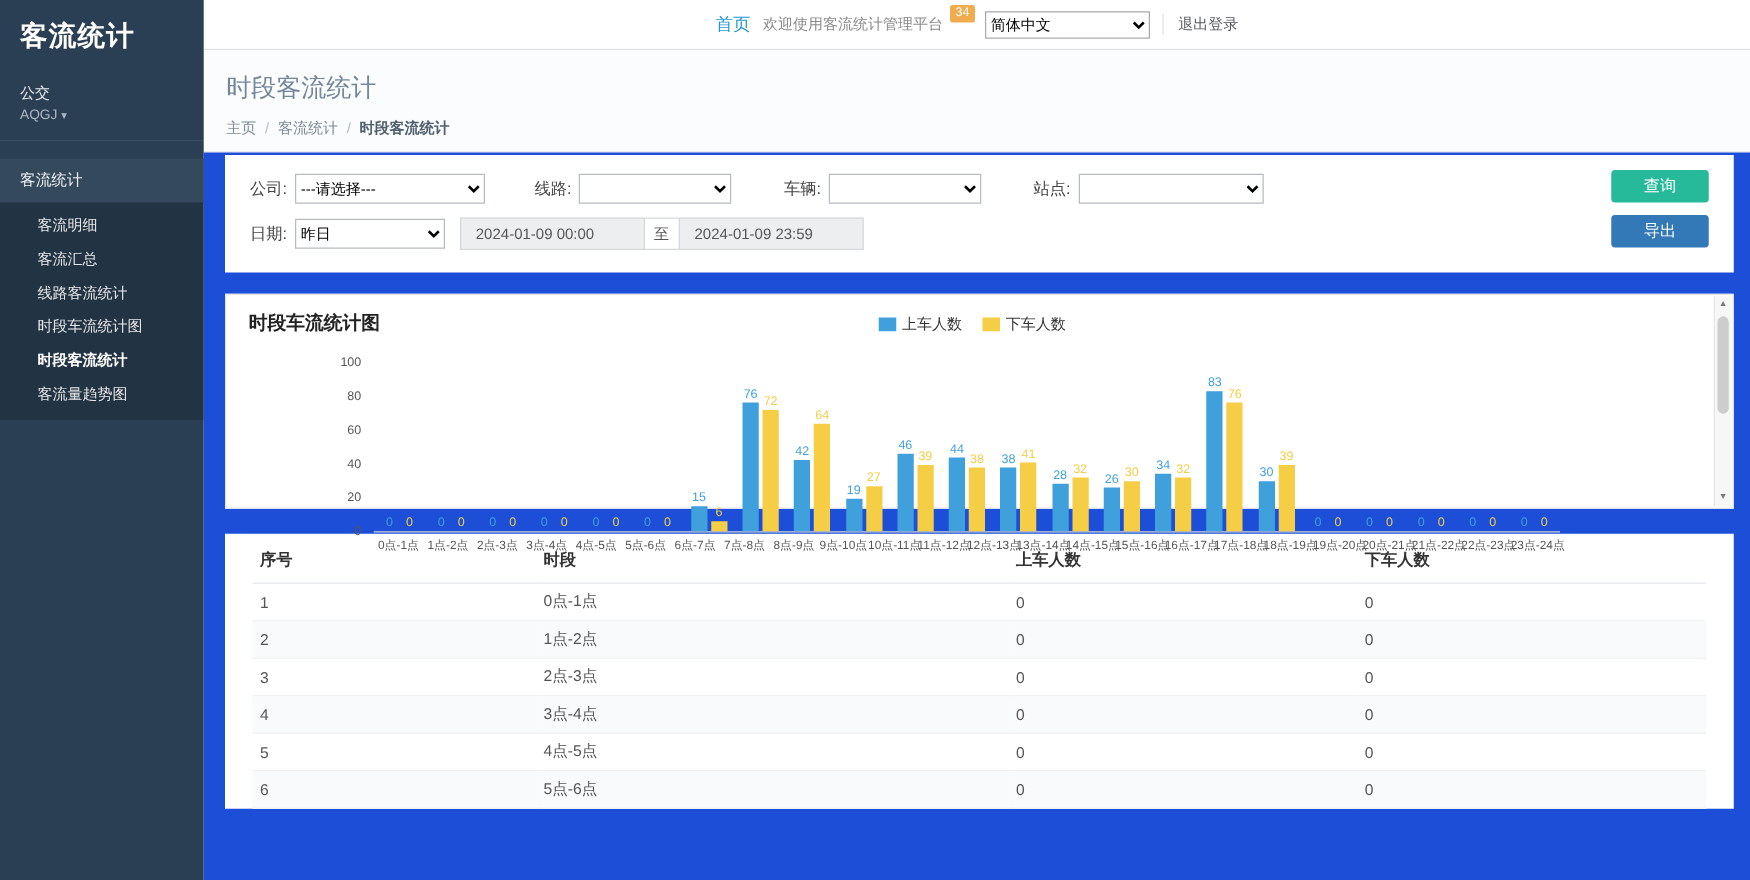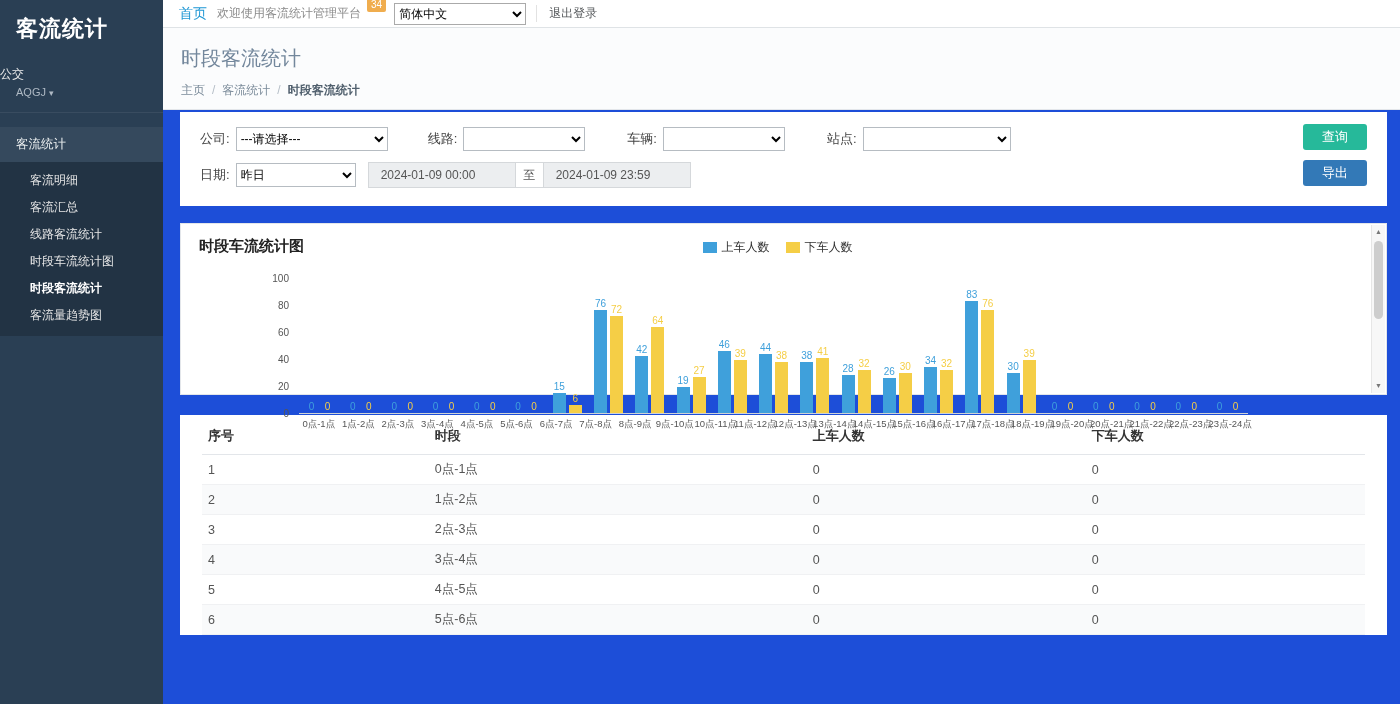--- a/index.html
+++ b/index.html
@@ -2,35 +2,35 @@
 <html><head>
 <meta charset="utf-8">
 <style>
   * { margin:0; padding:0; box-sizing:border-box; }
   html,body { width:1400px; height:704px; overflow:hidden; }
   body { font-family:"Liberation Sans","DejaVu Sans",sans-serif; background:#f4f5f7; color:#333; display:flex; font-size:13px; }
 
   
   .sidebar { width:163px; flex-shrink:0; background:#2a3f54; height:704px; }
   .brand { font-size:22px; font-weight:bold; color:#fff; padding:14px 16px 6px; letter-spacing:1px; }
-  .org { font-size:12px; color:#ececec; padding:16px 0 3px; }
+  .org { font-size:12px; color:#ececec; padding:16px 16px 3px; }
   .user-row { font-size:11px; color:#aeb9c4; padding:0 16px 14px; border-bottom:1px solid rgba(255,255,255,0.07); }
   .caret { font-size:9px; margin-left:3px; color:#aeb9c4; }
   .side-nav { margin-top:14px; }
   .menu-section { padding:9px 16px; font-size:12.5px; color:#ecf0f1; cursor:pointer; }
   .menu-section.open { background:#35495d; }
   .menu-section.closed { margin-top:8px; }
   .menu-items { background:rgba(0,0,0,0.18); padding:5px 0 7px; }
   .menu-item { padding:5px 10px 5px 30px; font-size:12px; color:#e7e7e7; cursor:pointer; }
   .menu-item.active { color:#ffffff; font-weight:bold; }
 
   
   .main { flex:1; display:flex; flex-direction:column; height:704px; overflow:hidden; }
 
-  .topbar { height:28px; background:#fff; border-bottom:1px solid #dfe3e6; display:flex; align-items:center; justify-content:flex-start; padding:0 16px; gap:10px; flex-shrink:0; }
+  .topbar { height:40px; background:#fff; border-bottom:1px solid #dfe3e6; display:flex; align-items:center; justify-content:center; padding:0 6px; gap:10px; flex-shrink:0; }
   .home-link { color:#1f97d4; font-size:14px; cursor:pointer; }
   .welcome { color:#8b8b8b; font-size:12px; }
   .badge { background:#f0ad4e; color:#fff; font-size:10px; line-height:12px; padding:1px 4px; border-radius:2px; transform:translateY(-9px); margin:0 -2px 0 -4px; }
   .lang-select { font-size:12px; height:22px; width:132px; border:1px solid #aaa; background:#fff; }
   .logout { color:#55585b; font-size:12px; padding-left:12px; border-left:1px solid #e2e2e2; cursor:pointer; white-space:nowrap; }
 
   .page-head { background:#fbfcfd; padding:17px 18px 10px; border-bottom:1px solid #e3e6ea; flex-shrink:0; }
   .page-title { font-size:20px; color:#73879c; font-weight:normal; margin-bottom:10px; }
   .breadcrumb { font-size:12px; color:#8a99a8; }
   .breadcrumb .crumb { color:#7b8b9a; cursor:pointer; }
@@ -44,21 +44,21 @@
   .f-row { display:flex; align-items:center; height:26px; margin-bottom:10px; }
   .f-label { font-size:13px; color:#444; margin-right:6px; }
   .f-select { height:24px; font-size:12px; border:1px solid #b6bcc2; background:#fff; min-width:120px; }
   .sel-company { width:152px; margin-right:40px; }
   .sel-line { width:122px; margin-right:42px; }
   .sel-vehicle { width:122px; margin-right:42px; }
   .sel-station { width:148px; }
   .sel-preset { width:95px; margin-right:12px; }
   .date-input { width:148px; height:26px; background:#eceef0; border:1px solid #d5d8db; font-size:12px; color:#555; padding-left:12px; }
   .date-addon { display:inline-flex; align-items:center; justify-content:center; width:27px; height:26px; border-top:1px solid #d5d8db; border-bottom:1px solid #d5d8db; background:#fff; font-size:12px; color:#555; }
-  .btn { position:absolute; right:20px; width:64px; height:26px; border:none; border-radius:3px; color:#fff; font-size:13px; cursor:pointer; }
+  .btn { position:absolute; right:20px; width:78px; height:26px; border:none; border-radius:3px; color:#fff; font-size:13px; cursor:pointer; }
   .btn-query { top:12px; background:#26b99a; }
   .btn-export { top:48px; background:#3379b7; }
 
   
   .chart-panel { background:#fff; border:1px solid #e3e6ea; margin-top:17px; position:relative; height:172px; padding:13px 30px 10px 18px; }
   .chart-header { position:relative; height:22px; }
   .chart-title { font-size:15px; font-weight:bold; color:#222; }
   .legend { position:absolute; top:2px; left:0; right:0; display:flex; justify-content:center; align-items:center; gap:16px; }
   .legend-item { display:flex; align-items:center; gap:5px; font-size:12px; color:#333; cursor:pointer; }
   .legend-swatch { width:14px; height:11px; display:inline-block; }

